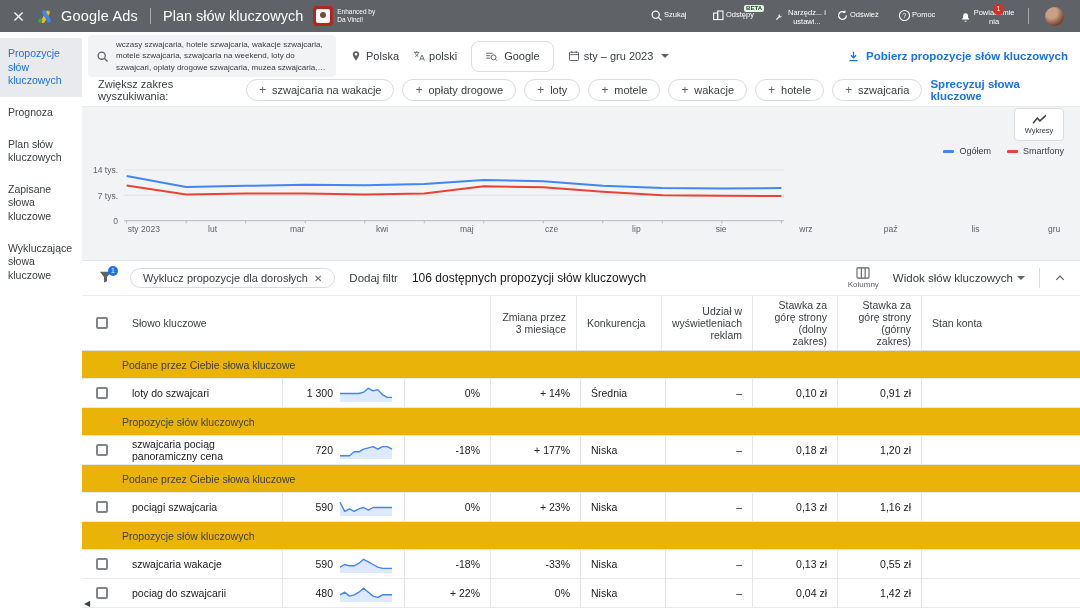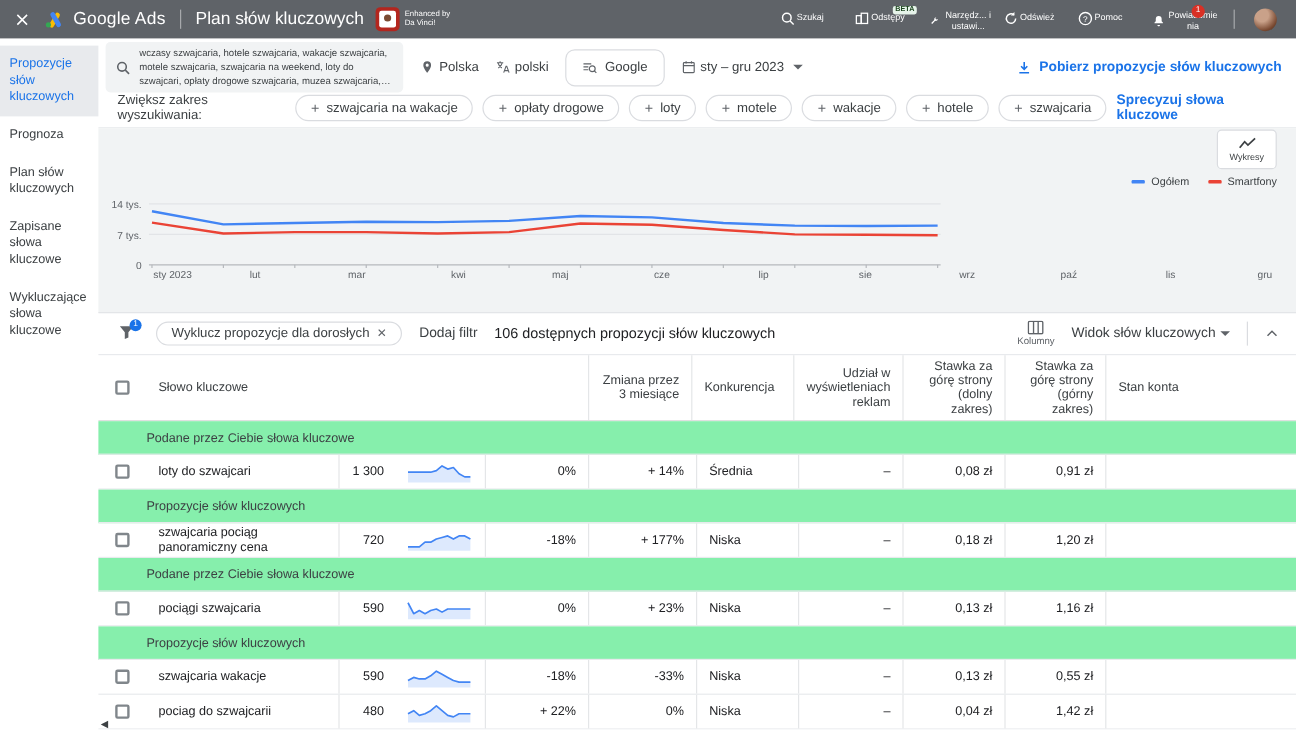--- a/index.html
+++ b/index.html
@@ -95,23 +95,23 @@
   .col-low { flex:0 0 85px; }
   .col-high { flex:0 0 84px; }
   .col-status { flex:0 0 159px; }
   .vb { border-left:1px solid #e4e6e8; }
   .num { justify-content:flex-end; text-align:right; }
   .th.num { text-align:right; }
   .th-vol { display:flex; align-items:center; gap:4px; }
   .th-vol svg { width:11px; height:11px; flex:none; color:#5f6368; }
   .th-vol span { flex:1; text-align:right; }
   .cbx { width:12px; height:12px; border:2px solid #80868b; border-radius:2px; background:#fff; cursor:pointer; flex:none; }
-  .srow { height:28px; background:#86efac; display:flex; align-items:center; padding-left:40px; border-bottom:1px solid #e8eaed; font-size:10.5px; color:#3c4043; }
+  .srow { height:28px; background:#eab308; display:flex; align-items:center; padding-left:40px; border-bottom:1px solid #e8eaed; font-size:10.5px; color:#3c4043; }
   .trow { height:29px; display:flex; border-bottom:1px solid #e8eaed; font-size:10.5px; color:#202124; }
-  .vol-wrap { display:flex; align-items:center; gap:18px; }
+  .vol-wrap { display:flex; align-items:center; gap:5px; }
   .hscroll-arrow { position:absolute; left:2px; bottom:0; font-size:8px; color:#3c4043; cursor:pointer; }
 </style>
 </head>
 <body>
 
 <header class="topbar">
   <div class="tb-close">
     <svg viewBox="0 0 16 16" width="13" height="13">
         <path d="M3 3l10 10M13 3L3 13" stroke="#fff" stroke-width="1.6" fill="none"></path>
       </svg>
@@ -400,21 +400,21 @@
               <svg viewBox="0 0 56 20" width="56" height="20">
                 <path d="M2,10.5 L6.7272727272727275,10.5 L11.454545454545455,10.5 L16.18181818181818,10.5 L20.90909090909091,10.5 L25.636363636363637,9.2 L30.363636363636363,5.299999999999999 L35.09090909090909,7.9 L39.81818181818182,6.6 L44.54545454545455,11.8 L49.27272727272727,14.4 L54,14.4 L54,19 L2,19 Z" fill="rgba(66,133,244,.18)"></path>
                 <polyline points="2,10.5 6.7272727272727275,10.5 11.454545454545455,10.5 16.18181818181818,10.5 20.90909090909091,10.5 25.636363636363637,9.2 30.363636363636363,5.299999999999999 35.09090909090909,7.9 39.81818181818182,6.6 44.54545454545455,11.8 49.27272727272727,14.4 54,14.4" fill="none" stroke="#4285f4" stroke-width="1.4" stroke-linejoin="round"></polyline>
               </svg>
             </span>
           </div>
           <div class="td col-3m vb num">0%</div>
           <div class="td col-yoy vb num">+ 14%</div>
           <div class="td col-comp vb">Średnia</div>
           <div class="td col-impr vb num">–</div>
-          <div class="td col-low vb num">0,08 zł</div>
+          <div class="td col-low vb num">0,10 zł</div>
           <div class="td col-high vb num">0,91 zł</div>
           <div class="td col-status vb"></div>
         </div>
         <div class="srow">
           <span>Propozycje słów kluczowych</span>
         </div>
         <div class="trow">
           <div class="td col-check">
             <span class="cbx"></span>
           </div>

